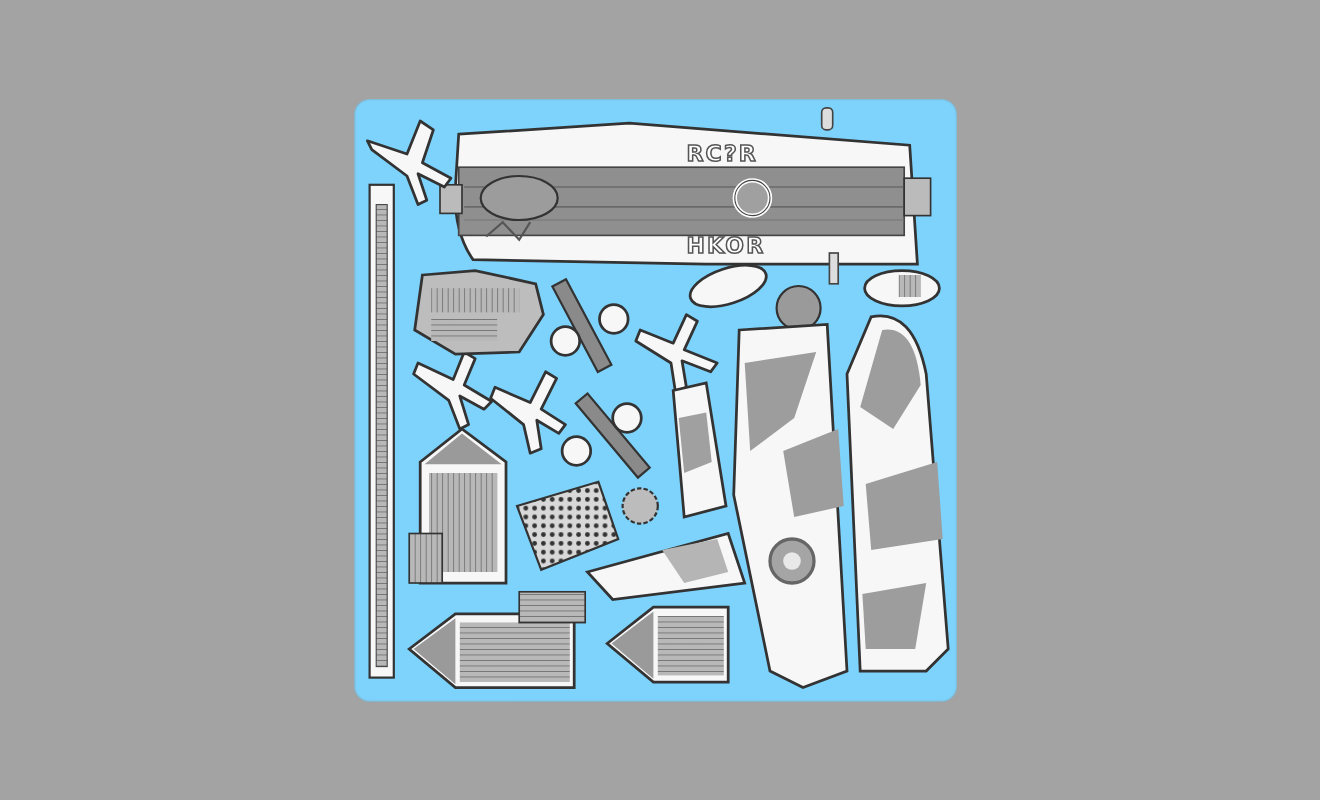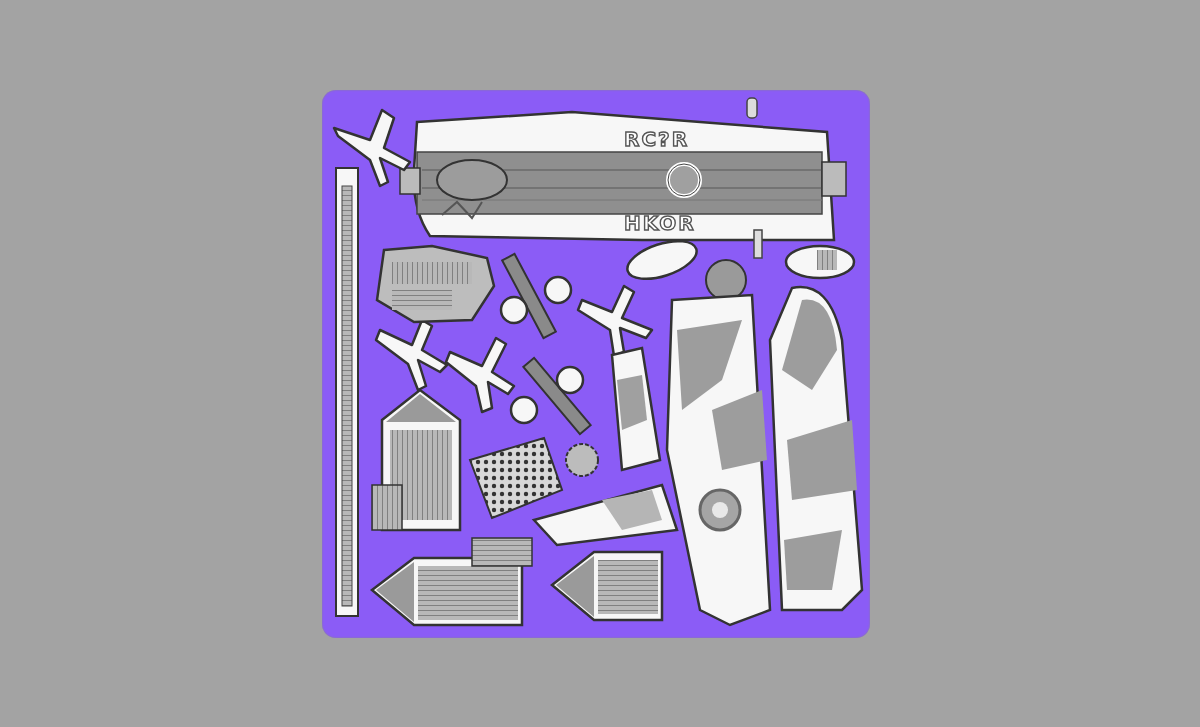--- a/index.html
+++ b/index.html
@@ -1,17 +1,17 @@
 <!DOCTYPE html>
 <html><head>
 <meta charset="utf-8">
 <style>
   html,body{margin:0;padding:0;}
   body{width:1200px;height:727px;background:#a3a3a3;position:relative;overflow:hidden;font-family:"DejaVu Sans",sans-serif;}
-  .sheet{position:absolute;left:322px;top:90px;width:548px;height:548px;background:#8b5cf6;border-radius:14px;box-shadow:0 0 2px #8a8a8a inset;}
+  .sheet{position:absolute;left:322px;top:90px;width:548px;height:548px;background:#7dd3fc;border-radius:14px;box-shadow:0 0 2px #8a8a8a inset;}
   svg{position:absolute;left:0;top:0;}
   .deck-text{font-family:"DejaVu Sans",sans-serif;font-weight:bold;font-size:20px;fill:#fff;stroke:#555;stroke-width:1.4;letter-spacing:2px;}
 </style>
 </head>
 <body>
 
 <div class="sheet">
   <svg width="548" height="548" viewBox="0 0 548 548">
     <defs>
       <pattern id="vlines" width="5" height="5" patternUnits="userSpaceOnUse">

